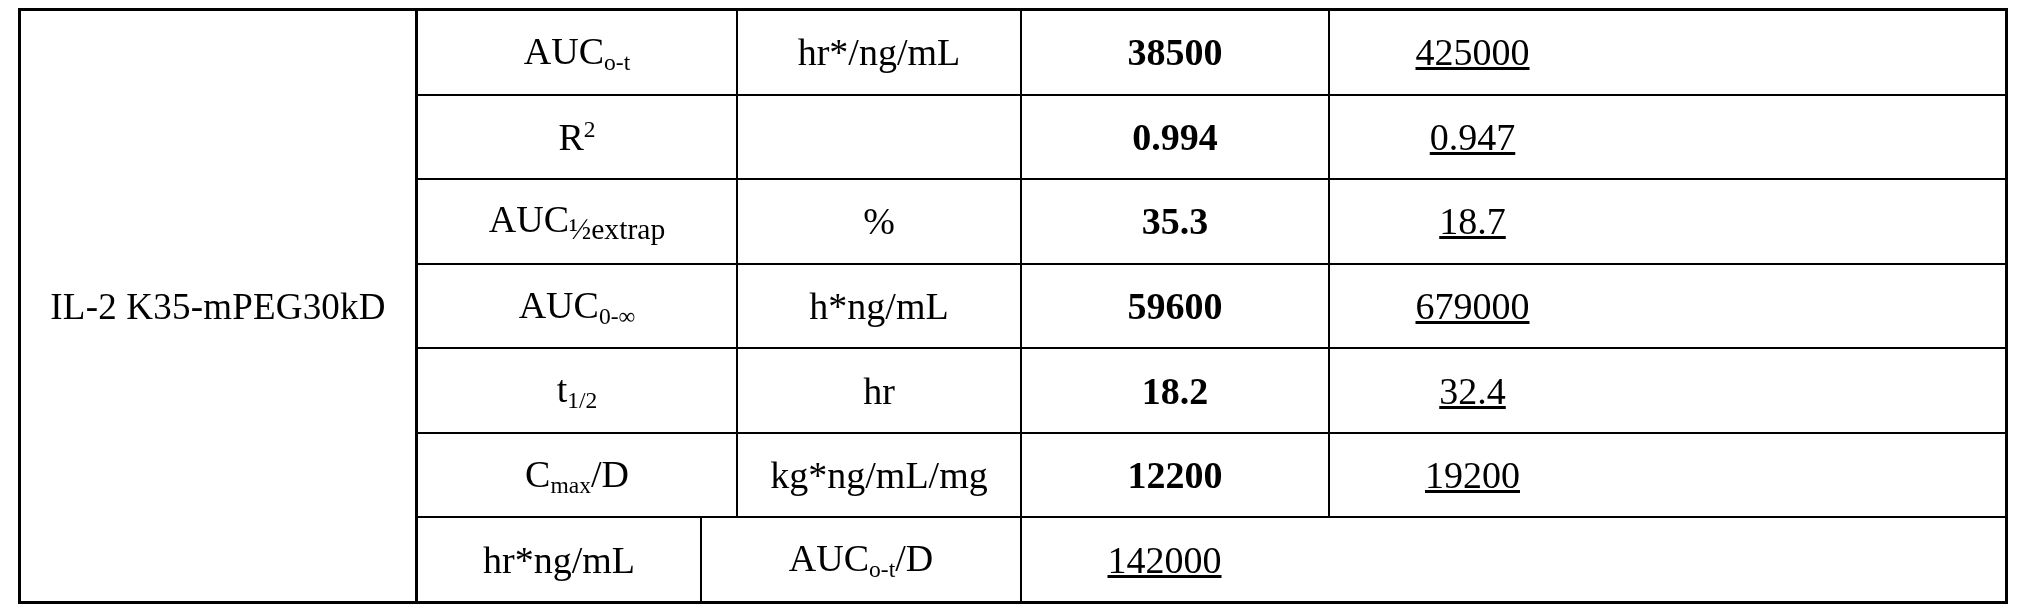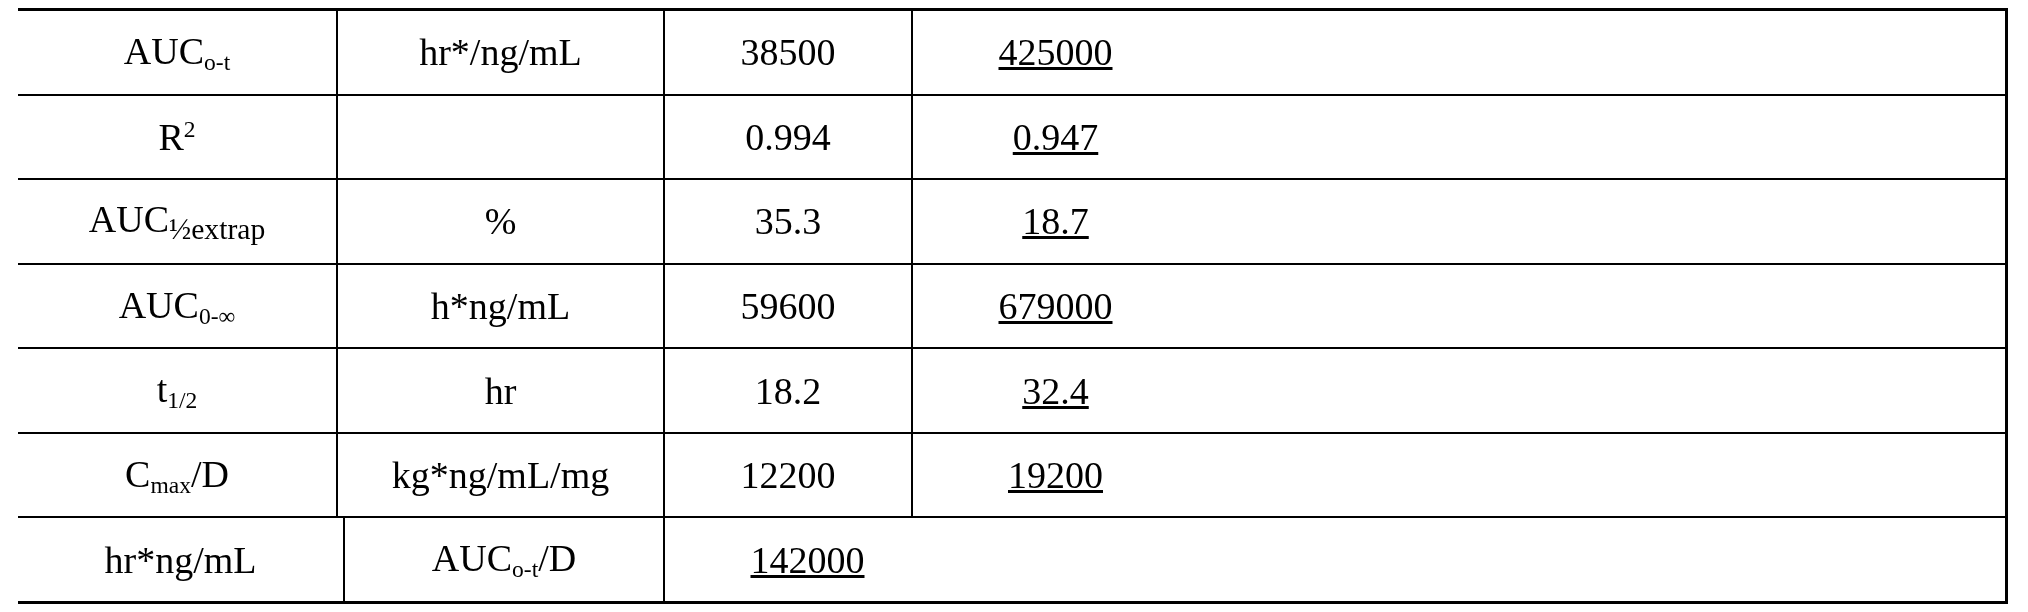--- a/index.html
+++ b/index.html
@@ -65,42 +65,43 @@
     box-sizing: border-box;
     display: flex;
     align-items: center;
     justify-content: center;
     border-right: 2px solid #000;
     font-size: 38px;
     white-space: nowrap;
   }
   .cell:last-child { border-right: none; }
   .c-param { width: 320px; }
-  .c-unit  { width: 327px; }
-  .c-v1    { width: 248px; }
+  .c-unit  { width: 284px; }
+  .c-v1    { width: 308px; font-weight: bold; }
   .c-v2    { width: 285px; text-decoration: underline; }
 
   .param-txt { display: inline-block; }
   sub {
     font-size: 0.62em;
     vertical-align: -0.25em;
     letter-spacing: 0;
   }
   sup {
     font-size: 0.62em;
     vertical-align: 0.55em;
   }
   .frac-half { font-size: 0.78em; }
 </style>
 </head>
 <body>
 
 <div class="page">
   <div class="table-wrap">
 
+    <div class="label-cell">IL-2 K35-mPEG30kD</div>
 
     <div class="grid">
 
       <div class="row">
         <div class="cell c-param">
           <span class="param-txt"><span>AUC</span><sub>o-t</sub></span>
         </div>
         <div class="cell c-unit">hr*/ng/mL</div>
         <div class="cell c-v1">38500</div>
         <div class="cell c-v2">425000</div>

